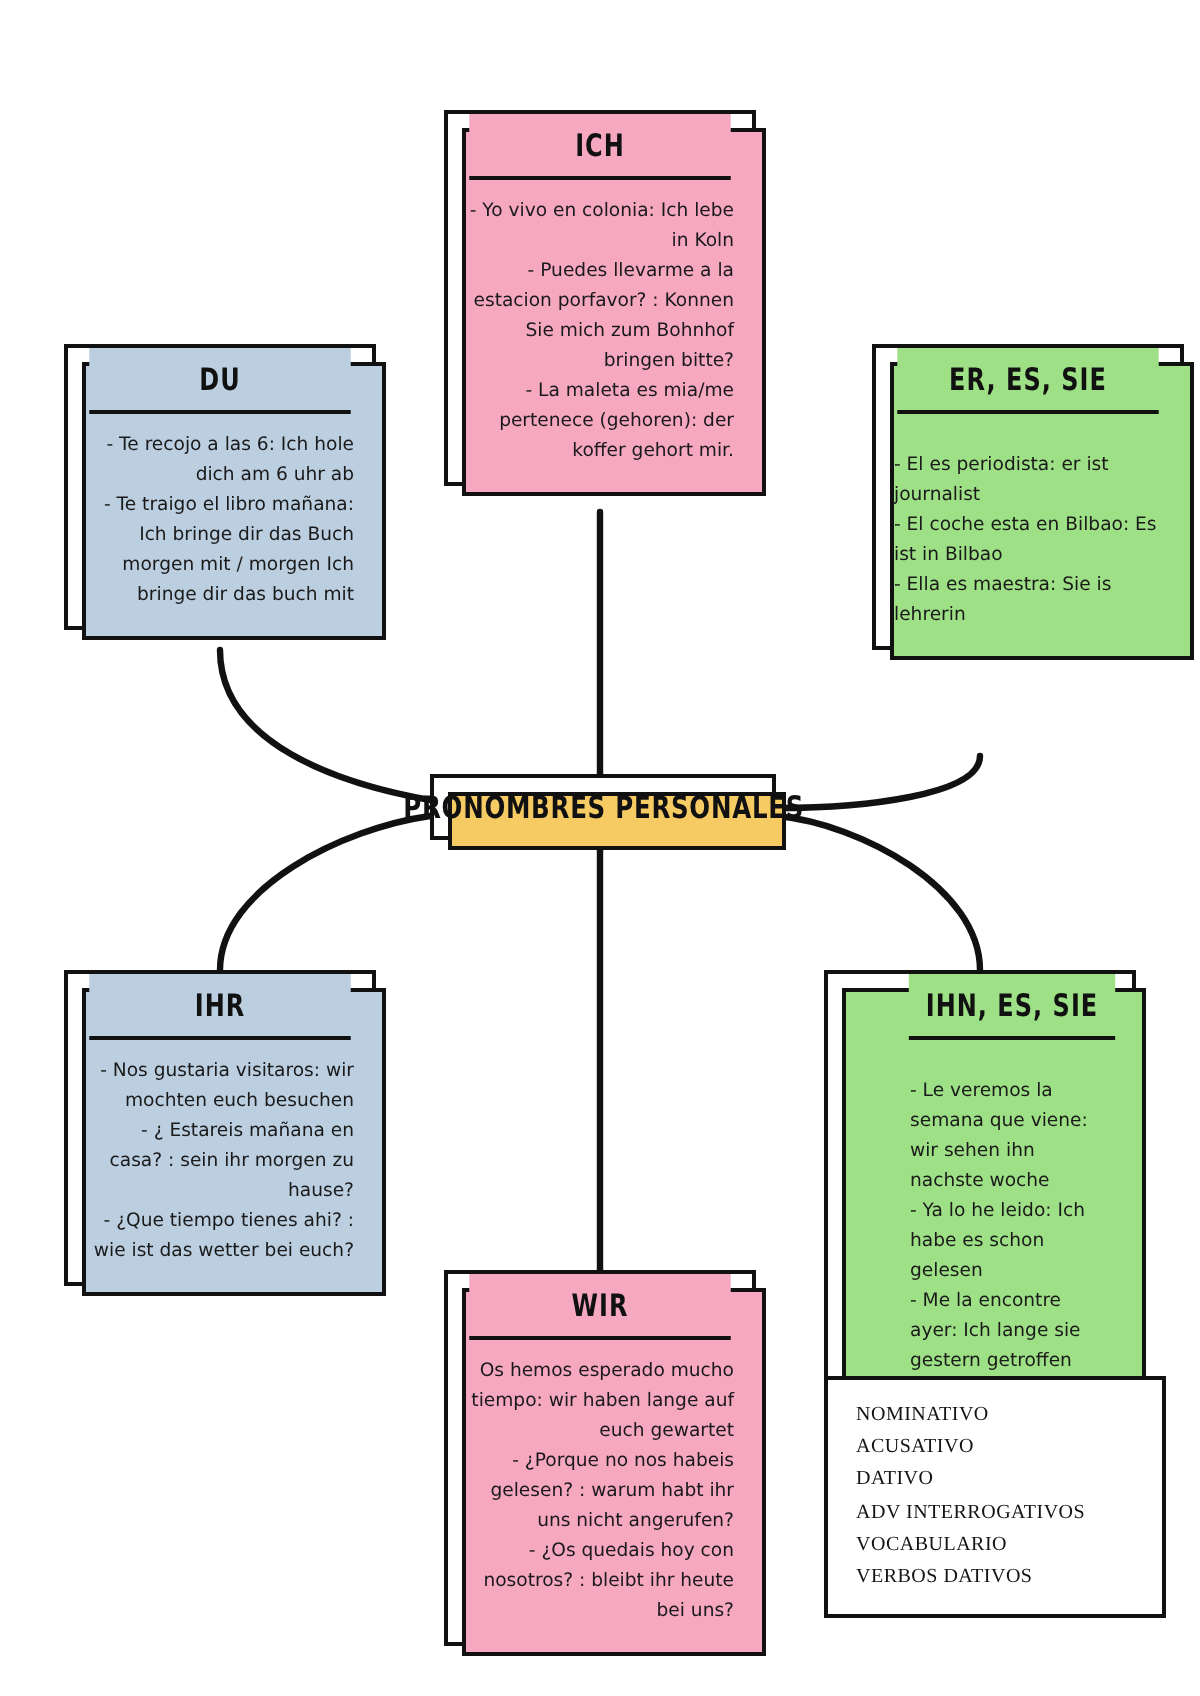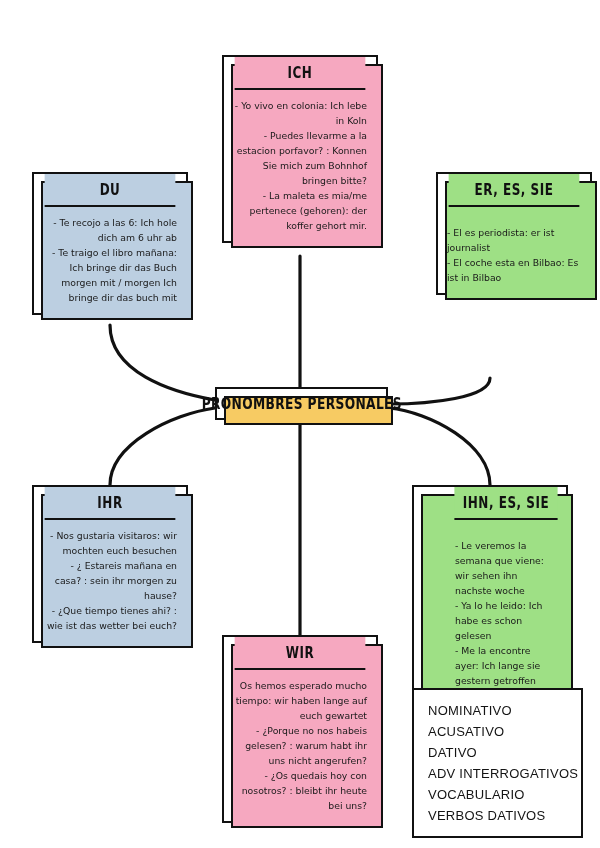--- a/index.html
+++ b/index.html
@@ -83,22 +83,22 @@
   }
 
   
   #legend{
     position:absolute;left:412px;top:688px;width:171px;
     z-index:4;box-sizing:border-box;
     border:2.8px solid #111111;background:#ffffff;
     padding:10px 0 10px 14px;
   }
   #legend .li{
-    font-size:13px;line-height:1.62;color:#141414;
-    letter-spacing:0.25px;font-family:Liberation Sans, sans-serif;
+    font-size:10px;line-height:1.62;color:#141414;
+    letter-spacing:0.25px;font-family:Liberation Serif, serif;
   }
 </style>
 </head>
 <body>
 
 <div id="canvas">
 
   <svg id="links" viewBox="0 0 600 848">
     <path d="M 300,256 L 300,387"></path>
     <path d="M 110,325 C 110,372 170,392 215,400"></path>
@@ -126,20 +126,21 @@
       <p>- Te traigo el libro mañana: Ich bringe dir das Buch morgen mit / morgen Ich bringe dir das buch mit</p>
     </div>
   </div>
 
   <div class="card green" id="card-eressie">
     <div class="shadow"></div>
     <div class="hdr">ER, ES, SIE</div>
     <div class="body center">
       <p>- El es periodista: er ist journalist</p>
       <p>- El coche esta en Bilbao: Es ist in Bilbao</p>
+      <p>- Ella es maestra: Sie is lehrerin</p>
     </div>
   </div>
 
   <div id="central">
     <div class="cshadow"></div>
     <span class="ctext">PRONOMBRES PERSONALES</span>
   </div>
 
   <div class="card blue" id="card-ihr">
     <div class="shadow"></div>

